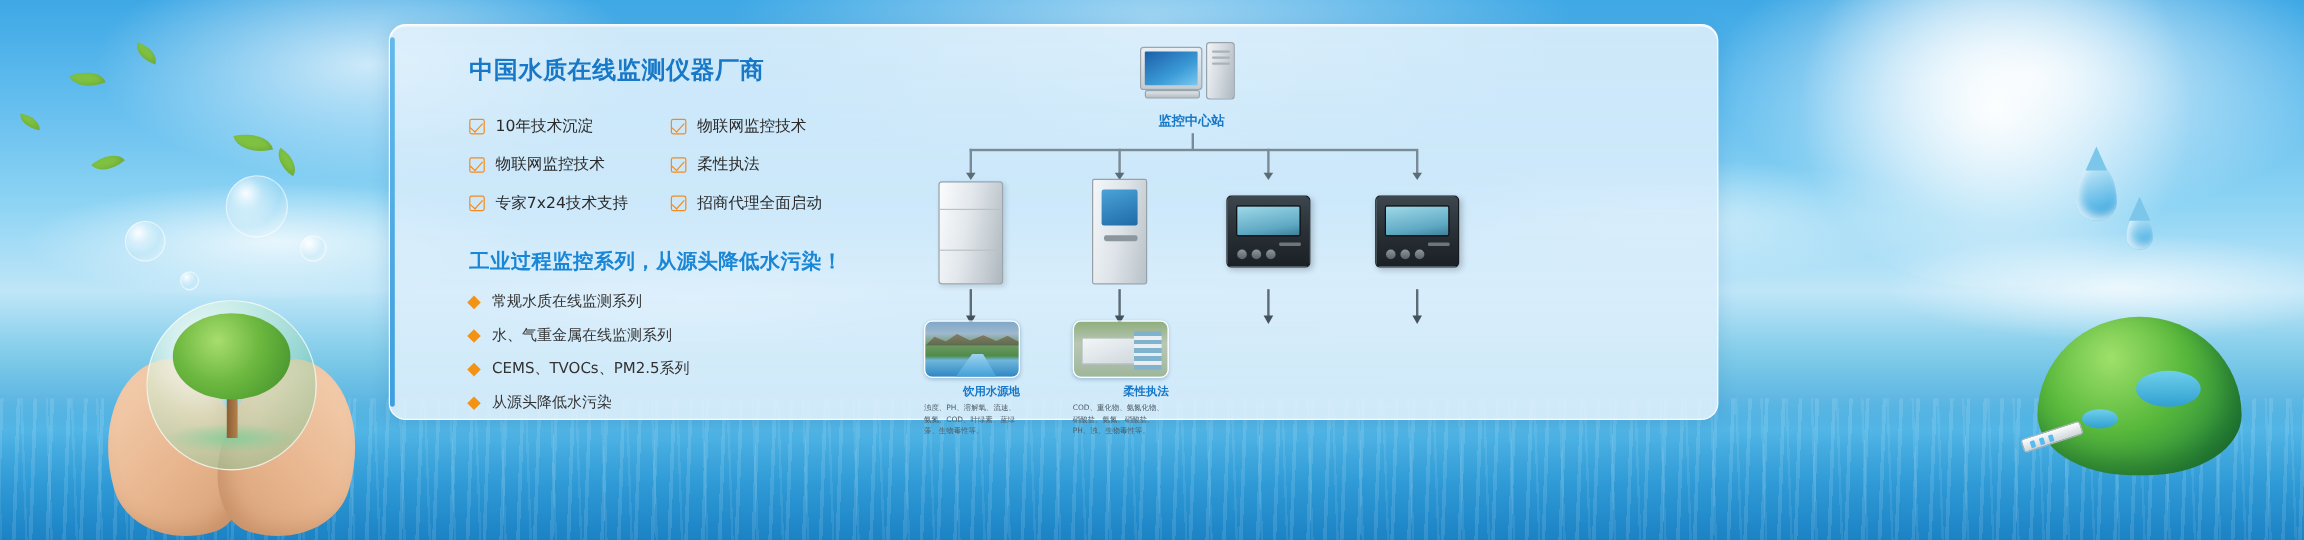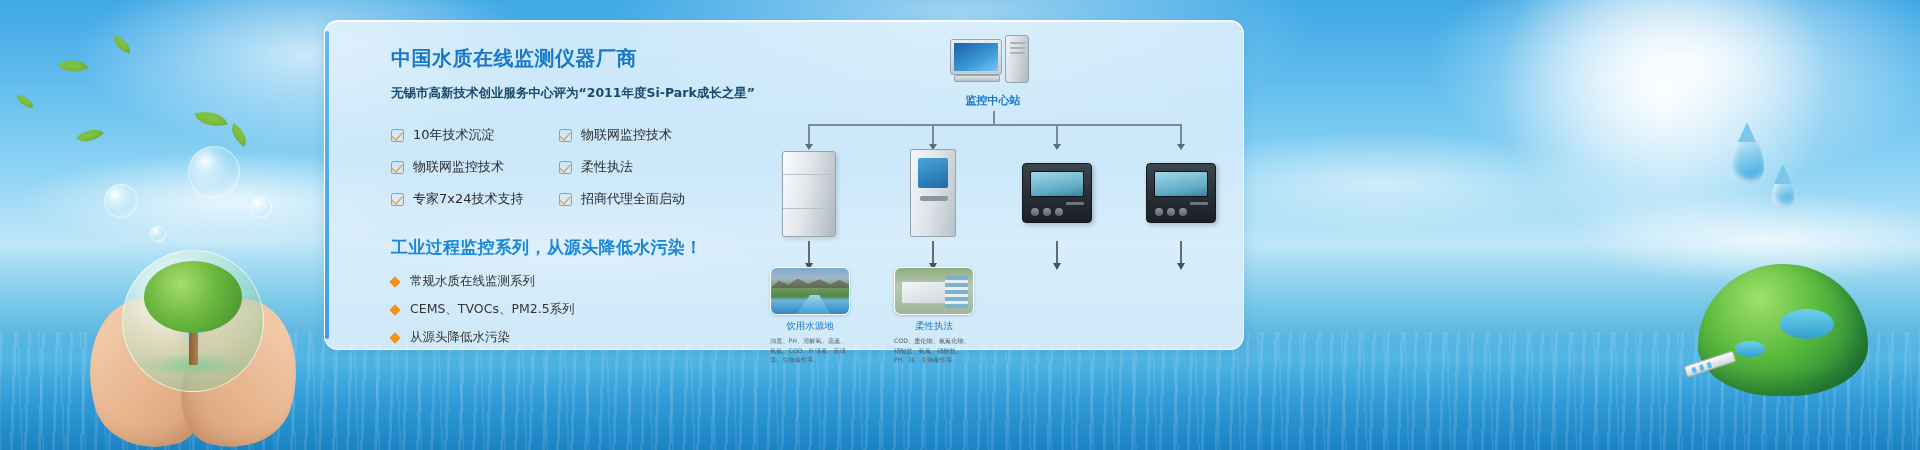--- a/index.html
+++ b/index.html
@@ -74,21 +74,21 @@
   .earth-ball{ position:absolute; inset:0; border-radius:50% 50% 46% 46% / 62% 62% 38% 38%;
     background:radial-gradient(circle at 36% 26%, #9fe06a 0%, #58b93c 42%, #2f8f3d 78%, #1f6e33 100%);
     box-shadow:inset -10px -12px 22px rgba(0,60,20,.35); overflow:hidden; }
   .earth-lake{ position:absolute; border-radius:50%; background:linear-gradient(180deg,#6fd0f3,#2e9fd8); opacity:.95; }
   .earth-probe{ position:absolute; left:-14px; bottom:26px; width:52px; height:12px; border-radius:3px;
     background:linear-gradient(180deg,#fdfdfd,#cfd6da); transform:rotate(-18deg);
     border:1px solid #aab4bb; }
   .earth-probe span{ position:absolute; top:3px; width:4px; height:6px; background:#57bdf0; border-radius:1px; }
   
   .panel{
-    position:absolute; left:324px; top:20px; width:920px; height:330px;
+    position:absolute; left:324px; top:20px; width:1108px; height:330px;
     border-radius:14px;
     background:linear-gradient(180deg, rgba(228,242,252,.86) 0%, rgba(216,236,251,.84) 45%, rgba(226,241,252,.88) 100%);
     border:1px solid rgba(255,255,255,.85);
     box-shadow:0 2px 14px rgba(40,110,170,.18), inset 0 1px 0 rgba(255,255,255,.9);
   }
   .panel::before{
     content:""; position:absolute; left:0; top:10px; bottom:10px; width:4px; border-radius:3px;
     background:linear-gradient(180deg,#62b9ec,#3f9ede);
   }
   
@@ -140,21 +140,21 @@
     background:linear-gradient(170deg,#9fd9e8,#5fa9c4 70%,#3d7f99); border:1px solid #0f1418; }
   .analyzer .btns{ position:absolute; left:8px; bottom:6px; display:flex; gap:4px; }
   .analyzer .btns i{ width:8px; height:8px; border-radius:50%; background:linear-gradient(180deg,#8e979e,#5a6268); display:block; }
   .analyzer .brand{ position:absolute; right:7px; top:38px; width:18px; height:3px; background:#6d767d; border-radius:1px; }
   .down-arrow{ position:absolute; top:206px; width:1.6px; height:24px; background:#5d6b75; }
   .down-arrow::after{ content:""; position:absolute; left:-3.4px; bottom:-5px;
     border-left:4.2px solid transparent; border-right:4.2px solid transparent; border-top:7px solid #44525c; }
   .photo-card{ position:absolute; top:232px; width:80px; }
   .photo{ width:80px; height:48px; border-radius:7px; border:1.5px solid #ffffff;
     box-shadow:0 1px 3px rgba(0,60,110,.22); overflow:hidden; position:relative; }
-  .ph-title{ margin-top:5px; text-align:center; font-size:9.5px; color:#1878c8; font-weight:normal; }
+  .ph-title{ margin-top:5px; text-align:right; font-size:9.5px; color:#1878c8; font-weight:bold; }
   .ph-desc{ margin-top:3px; font-size:6.2px; line-height:1.55; color:#4e5c66; text-align:left; }
   
   .ph-source{ background:linear-gradient(180deg,#7fa8c9 0%,#9fb8cd 22%,#6f9a63 42%,#4f8b4a 62%,#6fb6dc 70%,#2f86c4 100%); }
   .ph-source::before{ content:""; position:absolute; left:0; right:0; top:18%; height:26%;
     background:linear-gradient(180deg,#8f7f6e,#5d6b4e); clip-path:polygon(0 100%,10% 36%,22% 70%,34% 18%,48% 62%,62% 26%,76% 66%,88% 30%,100% 72%,100% 100%); }
   .ph-source::after{ content:""; position:absolute; left:28%; right:16%; bottom:0; height:42%;
     background:linear-gradient(180deg,#9ed3ef,#3f9fd8); clip-path:polygon(40% 0,60% 0,86% 100%,8% 100%); }
   .ph-plant{ background:linear-gradient(180deg,#8fae7e 0%,#b9c7b4 40%,#9fb69a 100%); }
   .ph-plant::before{ content:""; position:absolute; left:8%; top:28%; width:58%; height:46%;
     background:linear-gradient(160deg,#f3f6f8,#cfd8dd); border:1px solid #b3bec4; }
@@ -215,21 +215,20 @@
     <span style="left:6px"></span>
       <span style="left:14px"></span>
       <span style="left:22px"></span>
   </div>
 </div>
 
 <div class="panel">
 
   <div class="left-col">
     <div class="headline">中国水质在线监测仪器厂商</div>
-    <div class="subline">无锡市高新技术创业服务中心评为“2011年度Si-Park成长之星”</div>
 
     <div class="check-grid">
       <div class="check-item">
         <span class="cbox"></span>
         <span>10年技术沉淀</span>
       </div>
       <div class="check-item">
         <span class="cbox"></span>
         <span>物联网监控技术</span>
       </div>
@@ -250,20 +249,24 @@
         <span>招商代理全面启动</span>
       </div>
     </div>
 
     <div class="headline2">工业过程监控系列，从源头降低水污染！</div>
 
     <div class="bullets">
       <div class="bullet-item">
         <span class="diamond"></span>
         <span>常规水质在线监测系列</span>
+      </div>
+      <div class="bullet-item">
+        <span class="diamond"></span>
+        <span>水、气重金属在线监测系列</span>
       </div>
       <div class="bullet-item">
         <span class="diamond"></span>
         <span>CEMS、TVOCs、PM2.5系列</span>
       </div>
       <div class="bullet-item">
         <span class="diamond"></span>
         <span>从源头降低水污染</span>
       </div>
     </div>

